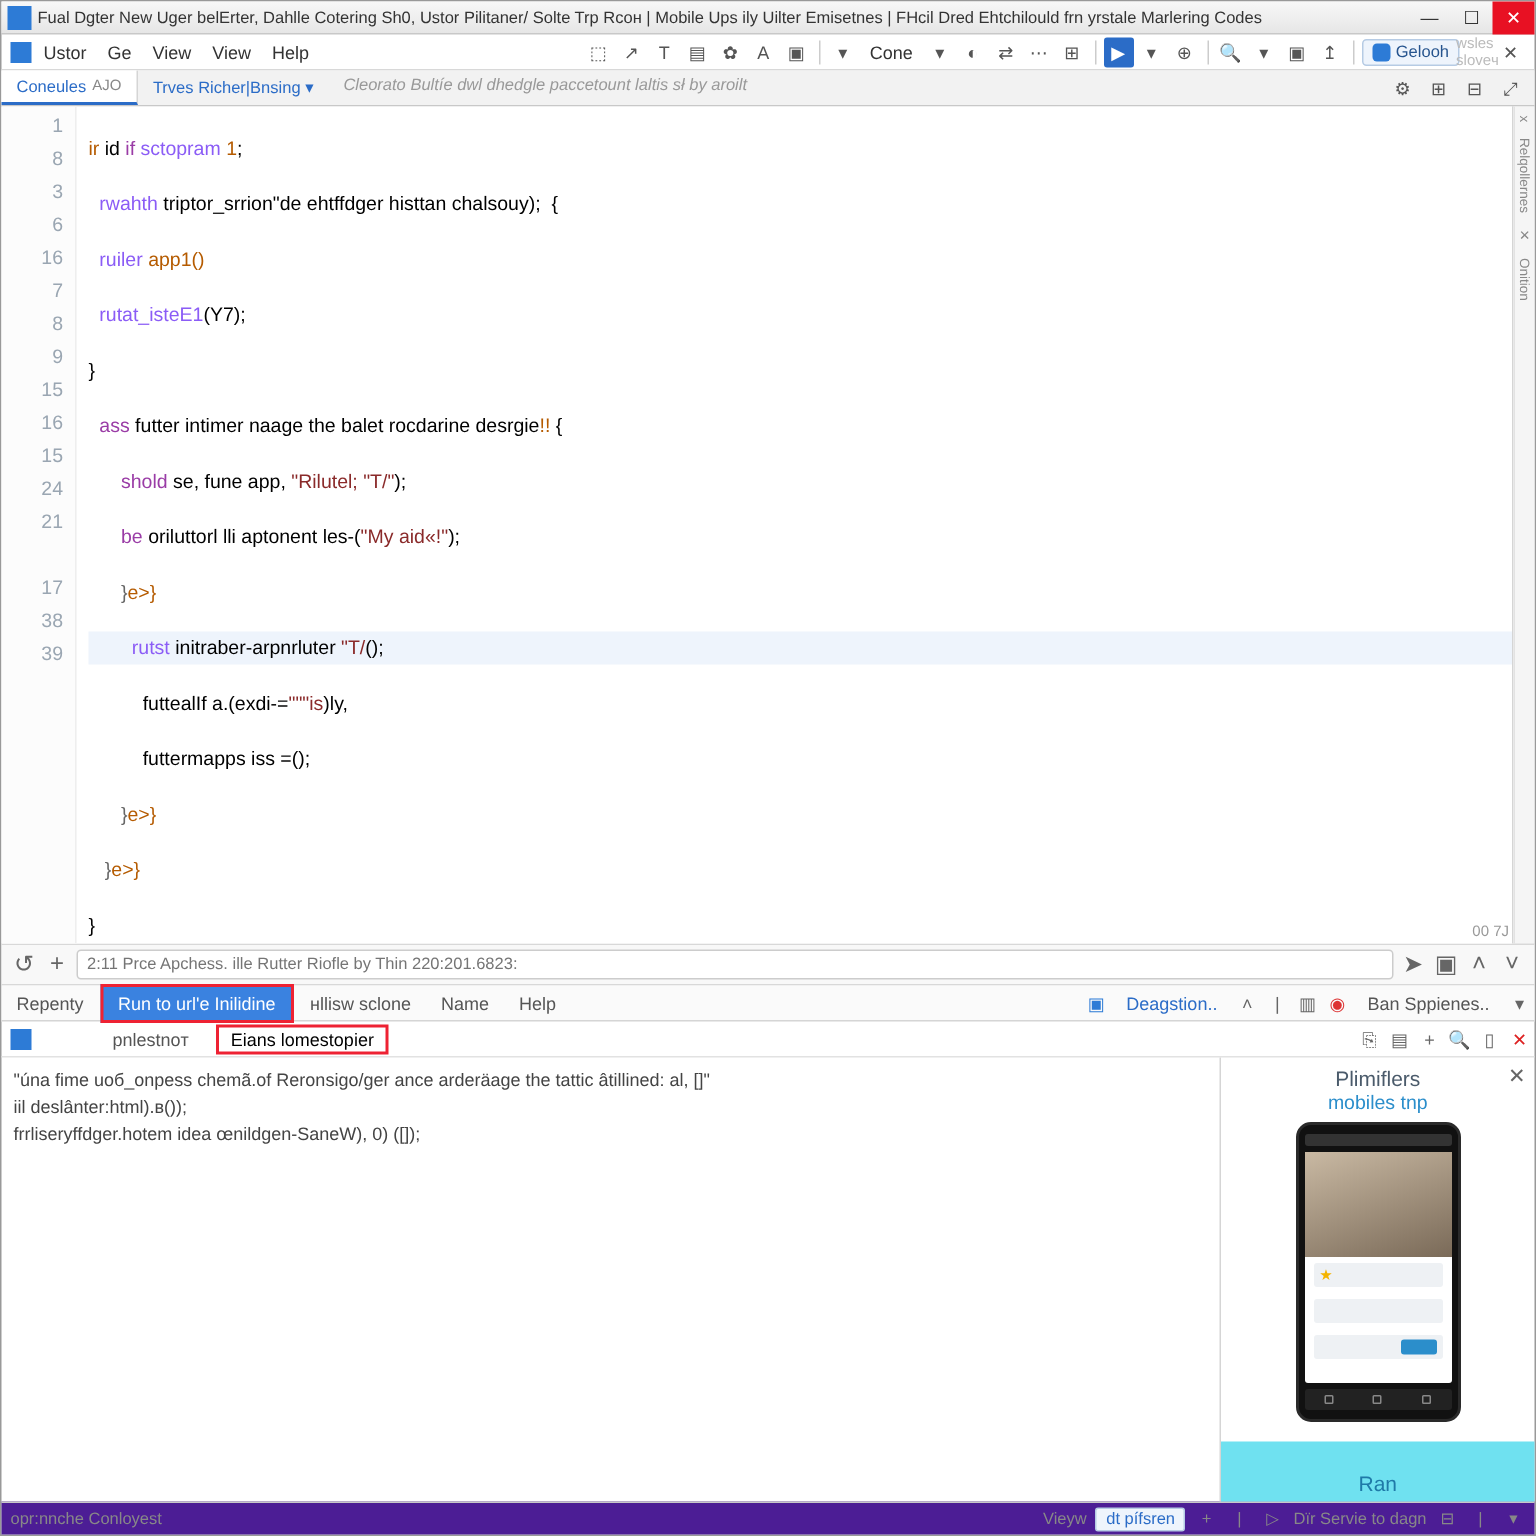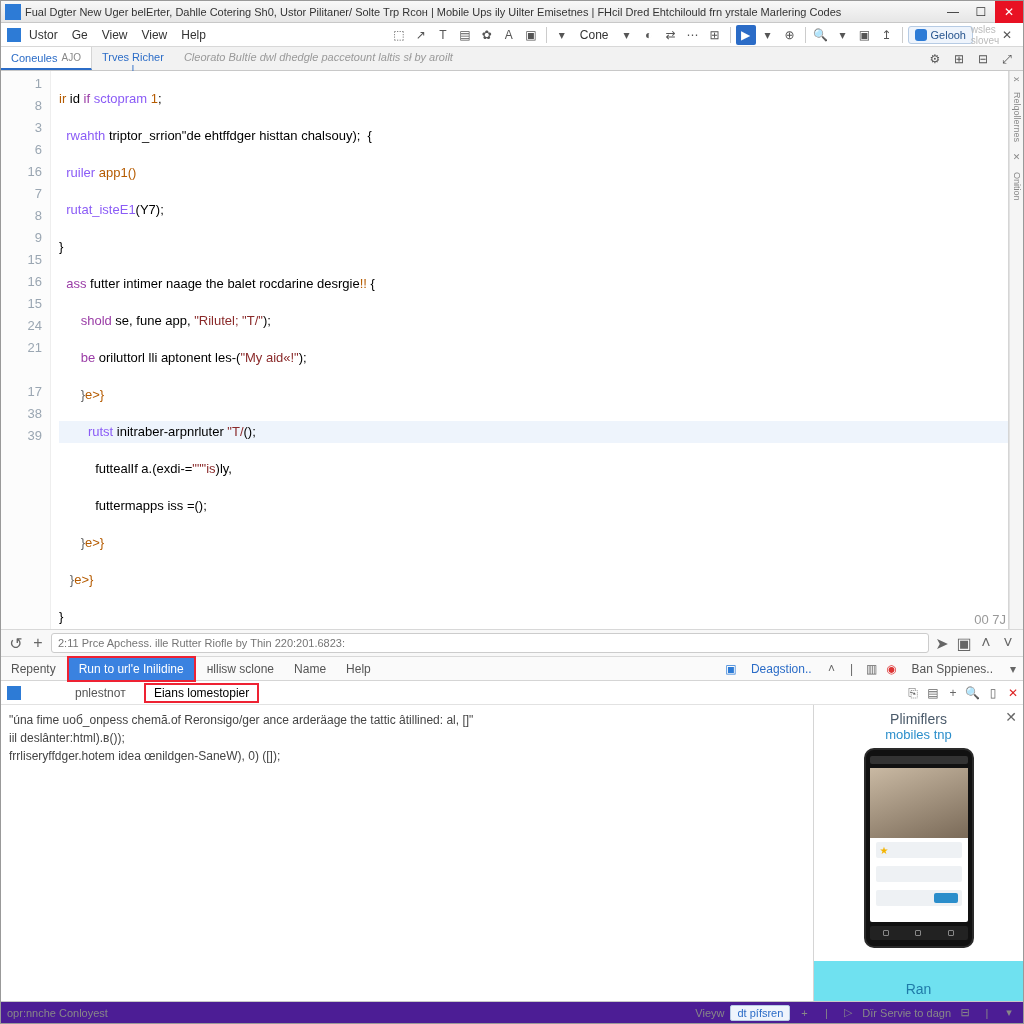--- a/index.html
+++ b/index.html
@@ -15,40 +15,40 @@
 .menubar .menu-item { padding: 2px 6px; cursor: pointer; }
 .menubar .spacer { flex: 1; }
 .tool-ico { width: 20px; height: 20px; display: flex; align-items: center; justify-content: center; color: #555; font-size: 12px; cursor: pointer; border-radius: 2px; }
 .tool-sep { width: 1px; height: 16px; background: #ccc; margin: 0 3px; }
 .tool-badge { display: flex; align-items: center; gap: 4px; padding: 2px 6px; border: 1px solid #b6cbe4; background: #eef4fc; border-radius: 3px; font-size: 11px; color: #26548e; cursor: pointer; }
 .tool-badge .dot { width: 12px; height: 12px; border-radius: 3px; background: #2d7bd6; }
 .tabstrip { height: 24px; display: flex; align-items: stretch; border-bottom: 1px solid #c8c8c8; background: #f2f2f2; font-size: 11px; }
 .nav-tab { padding: 4px 10px; border-right: 1px solid #d5d5d5; color: #555; display: flex; align-items: center; cursor: pointer; }
 .nav-tab.active { background: #fff; color: #2b6cc7; border-bottom: 2px solid #2b6cc7; }
 .nav-tab .pill { margin-left: 4px; font-size: 10px; color: #888; }
-.nav-link { color: #2b6cc7; padding: 4px 10px; display: flex; align-items: center; cursor: pointer; flex-direction: column; }
+.nav-link { color: #2b6cc7; padding: 4px 10px; display: flex; align-items: center; cursor: pointer; }
 .crumb { flex: 1; padding: 4px 10px; color: #999; font-style: italic; white-space: nowrap; overflow: hidden; text-overflow: ellipsis; }
 .tabstrip .tab-icons { display: flex; align-items: center; gap: 4px; padding: 0 6px; }
 .editor-area { flex: 1; display: flex; min-height: 0; }
 .editor-main { flex: 1; display: flex; flex-direction: column; border-right: 1px solid #d5d5d5; min-width: 0; }
 .code-scroll { flex: 1; overflow: hidden; background: #fff; position: relative; font-family: Consolas, "Courier New", monospace; font-size: 13px; }
 .code-lines { display: flex; height: 100%; }
 .gutter { width: 50px; text-align: right; padding: 2px 8px 2px 2px; color: #9aa6b2; background: #fcfcfc; border-right: 1px solid #eee; user-select: none; }
 .gutter div { height: 22px; line-height: 22px; }
 .codetext { flex: 1; padding: 2px 0 2px 8px; white-space: pre; }
 .codetext .line { height: 22px; line-height: 22px; }
 .line.cur { background: #eef4fc; }
 .kw { color: #9a3ca6; }
 .fn { color: #8b5cf6; }
 .nm { color: #b55b00; }
 .op { color: #666; }
 .str { color: #8a2a2a; }
 .right-rail { width: 14px; background: #f5f5f5; display: flex; flex-direction: column; align-items: center; gap: 10px; padding-top: 6px; border-left: 1px solid #e2e2e2; }
 .right-rail .rgl { font-size: 9px; color: #888; writing-mode: vertical-rl; cursor: pointer; }
-.scroll-pos { position: absolute; right: 2px; bottom: 2px; font-size: 13px; color: #999; }
+.scroll-pos { position: absolute; right: 2px; bottom: 2px; font-size: 10px; color: #999; }
 .search-row { height: 28px; display: flex; align-items: center; gap: 4px; padding: 0 6px; border-top: 1px solid #d8d8d8; border-bottom: 1px solid #d8d8d8; background: #f8f8f8; }
 .search-row .sq { width: 18px; height: 18px; display: flex; align-items: center; justify-content: center; color: #666; cursor: pointer; }
 .search-row input { flex: 1; height: 20px; border: 1px solid #ccc; border-radius: 3px; padding: 0 6px; font-size: 11px; color: #666; }
 .panel-tabs { height: 24px; display: flex; align-items: center; font-size: 12px; border-bottom: 1px solid #d5d5d5; background: #fafafa; }
 .panel-tab { padding: 4px 10px; color: #555; cursor: pointer; }
 .panel-tab.active { background: #3a82e0; color: #fff; border: 1px solid #2a6cc0; border-bottom: none; }
 .panel-tab.hl { border: 2px solid #e23; margin: 1px; }
 .panel-tabs .flex1 { flex: 1; }
 .panel-tabs .ptool { width: 20px; height: 20px; display: flex; align-items: center; justify-content: center; color: #666; cursor: pointer; }
 .subpanel-row { height: 24px; display: flex; align-items: center; border-bottom: 1px solid #e2e2e2; font-size: 12px; }

